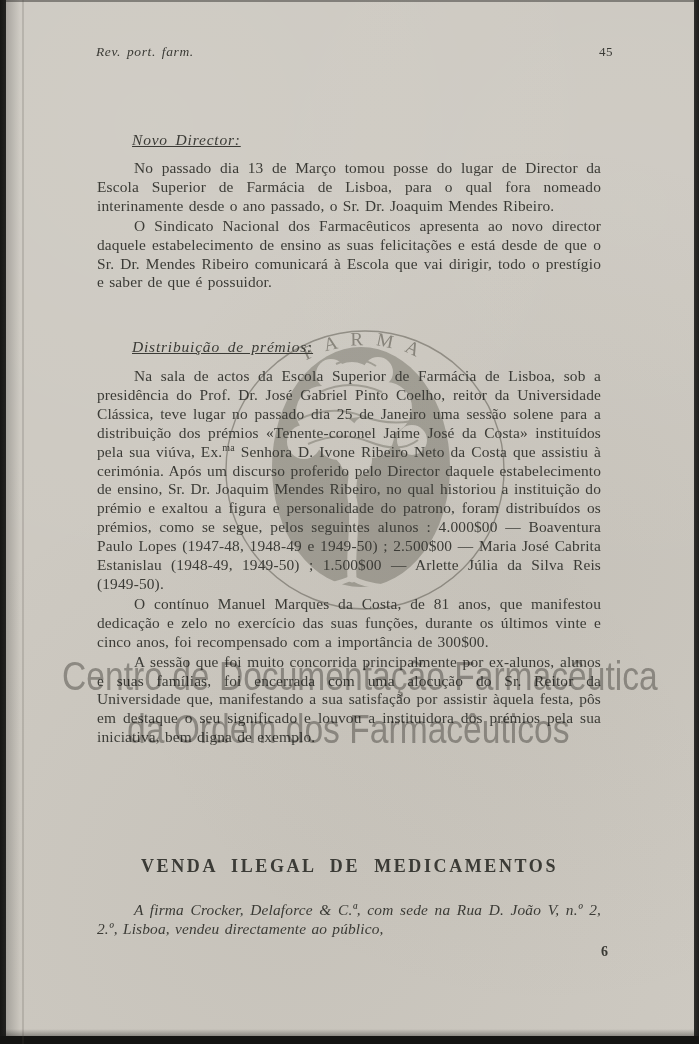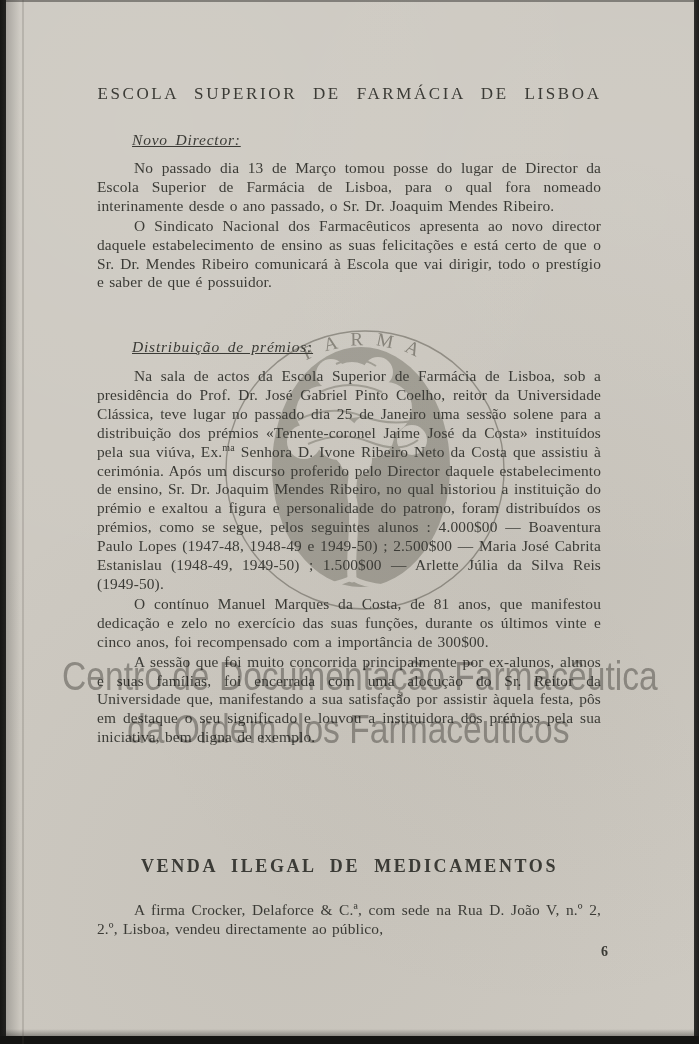--- a/index.html
+++ b/index.html
@@ -43,21 +43,21 @@
     font-size:18px;font-weight:700;letter-spacing:2.6px;word-spacing:7px;margin:0;}
   .subheading{position:absolute;left:132px;font-style:italic;font-size:15.5px;
     letter-spacing:.8px;word-spacing:3px;}
   .sub1{top:131px;text-decoration:underline;}
   .sub2{top:338px;text-decoration:underline;}
 
   
   .textblock{position:absolute;left:96px;width:506px;}
   .block1{top:158px;}
   .block2{top:366px;}
-  .block3{top:900px;}
+  .block3{top:900px;font-style:italic;}
   .textblock p{
     margin:1px;text-indent:37px;text-align:justify;
     font-size:15.4px;line-height:18.9px;word-spacing:1.2px;letter-spacing:.15px;
   }
   .textblock p sup{font-size:10px;line-height:0;}
   .pagenum-bottom{position:absolute;top:944px;left:601px;font-size:14px;font-weight:600;}
 
   
   .stamp{position:absolute;left:0;top:0;mix-blend-mode:multiply;pointer-events:none;}
   .wm{position:absolute;mix-blend-mode:multiply;pointer-events:none;white-space:nowrap;
@@ -111,28 +111,31 @@
 
       <g fill="none" stroke="#c9c9c5" stroke-width="2">
         <path d="M298,420 Q330,404 362,416 T424,418"></path>
         <path d="M308,444 Q340,430 370,442 T418,440"></path>
         <path d="M320,392 Q350,378 382,392"></path>
         <path d="M336,364 Q358,354 376,366"></path>
       </g>
     </g>
   </svg>
 
+  <div class="header-row">
+    <span class="journal">Rev. port. farm.</span>
+    <span class="pagenum-top">45</span>
+  </div>
 
-  <h1 class="title-main">ESCOLA SUPERIOR DE FARMÁCIA DE LISBOA</h1>
 
   <div class="subheading sub1">Novo Director:</div>
 
   <div class="textblock block1">
     <p>No passado dia 13 de Março tomou posse do lugar de Director da Escola Superior de Farmácia de Lisboa, para o qual fora nomeado interinamente desde o ano passado, o Sr. Dr. Joaquim Mendes Ribeiro.</p>
-    <p>O Sindicato Nacional dos Farmacêuticos apresenta ao novo director daquele estabelecimento de ensino as suas felicitações e está certo de que o Sr. Dr. Mendes Ribeiro comunicará à Escola que vai dirigir, todo o prestígio e saber de que é possuidor.</p>
+    <p>O Sindicato Nacional dos Farmacêuticos apresenta ao novo director daquele estabelecimento de ensino as suas felicitações e está desde de que o Sr. Dr. Mendes Ribeiro comunicará à Escola que vai dirigir, todo o prestígio e saber de que é possuidor.</p>
   </div>
 
   <div class="subheading sub2">Distribuição de prémios:</div>
 
   <div class="textblock block2">
     <p><span>Na sala de actos da Escola Superior de Farmácia de Lisboa, sob a presidência do Prof. Dr. José Gabriel Pinto Coelho, reitor da Universidade Clássica, teve lugar no passado dia 25 de Janeiro uma sessão solene para a distribuição dos prémios «Tenente-coronel Jaime José da Costa» instituídos pela sua viúva, Ex.</span><sup>ma</sup><span> Senhora D. Ivone Ribeiro Neto da Costa que assistiu à cerimónia. Após um discurso proferido pelo Director daquele estabelecimento de ensino, Sr. Dr. Joaquim Mendes Ribeiro, no qual historiou a instituição do prémio e exaltou a figura e personalidade do patrono, foram distribuídos os prémios, como se segue, pelos seguintes alunos : 4.000$00 — Boaventura Paulo Lopes (1947-48, 1948-49 e 1949-50) ; 2.500$00 — Maria José Cabrita Estanislau (1948-49, 1949-50) ; 1.500$00 — Arlette Júlia da Silva Reis (1949-50).</span></p>
     <p>O contínuo Manuel Marques da Costa, de 81 anos, que manifestou dedicação e zelo no exercício das suas funções, durante os últimos vinte e cinco anos, foi recompensado com a importância de 300$00.</p>
     <p>A sessão que foi muito concorrida principalmente por ex-alunos, alunos e suas famílias, foi encerrada com uma alocução do Sr. Reitor da Universidade que, manifestando a sua satisfação por assistir àquela festa, pôs em destaque o seu significado e louvou a instituidora dos prémios pela sua iniciativa, bem digna de exemplo.</p>
   </div>
 

